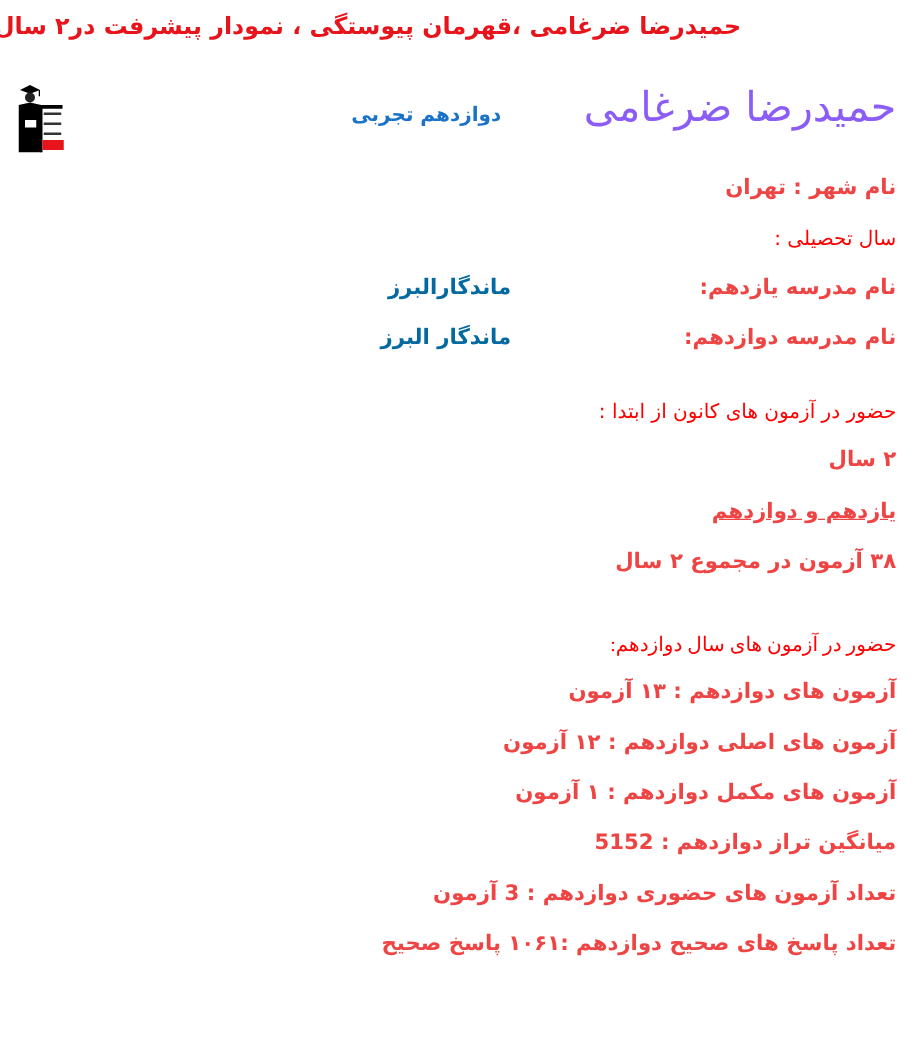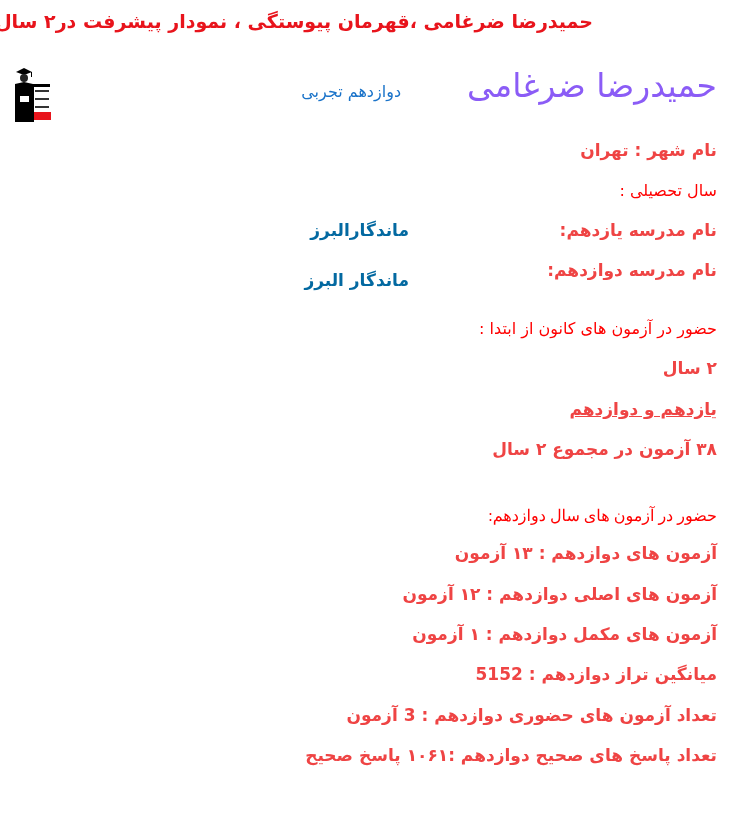--- a/index.html
+++ b/index.html
@@ -35,21 +35,21 @@
       top: 66px;
       right: 14px;
       font-size: 33px;
       font-weight: normal;
       color: #8b5cf6;
     }
     .grade {
       top: 82px;
       right: 330px;
       font-size: 16px;
-      font-weight: normal;
+      font-weight: bold;
       color: #1a73c9;
     }
     .line {
       right: 14px;
       font-size: 17px;
       font-weight: bold;
       color: #ef4444;
     }
     .red-label {
       right: 14px;
@@ -94,21 +94,21 @@
 <div class="abs rtl name">حمیدرضا ضرغامی</div>
 <div class="abs rtl grade">دوازدهم تجربی</div>
 
 <div class="abs rtl line" style="top:140px;">نام شهر : تهران</div>
 <div class="abs rtl red-label" style="top:181px;">سال تحصیلی :</div>
 
 <div class="abs rtl line" style="top:220px;">نام مدرسه یازدهم:</div>
 <div class="abs rtl val" style="top:220px; right:322px;">ماندگارالبرز</div>
 
 <div class="abs rtl line" style="top:260px;">نام مدرسه دوازدهم:</div>
-<div class="abs rtl val" style="top:260px; right:322px;margin-top:10px;">ماندگار البرز</div>
+<div class="abs rtl val" style="top:260px; right:322px;">ماندگار البرز</div>
 
 <div class="abs rtl red-label" style="top:319px;">حضور در آزمون های کانون از ابتدا :</div>
 <div class="abs rtl line" style="top:358px;">۲ سال</div>
 <div class="abs rtl line" style="top:399px;text-decoration:underline;">یازدهم و دوازدهم</div>
 <div class="abs rtl line" style="top:439px;">۳۸ آزمون در مجموع ۲ سال</div>
 
 <div class="abs rtl red-label" style="top:506px;font-family:Liberation Serif, serif;">حضور در آزمون های سال دوازدهم:</div>
 <div class="abs rtl line" style="top:543px;">آزمون های دوازدهم : ۱۳ آزمون</div>
 <div class="abs rtl line" style="top:584px;">آزمون های اصلی دوازدهم : ۱۲ آزمون</div>
 <div class="abs rtl line" style="top:624px;">آزمون های مکمل دوازدهم : ۱ آزمون</div>

